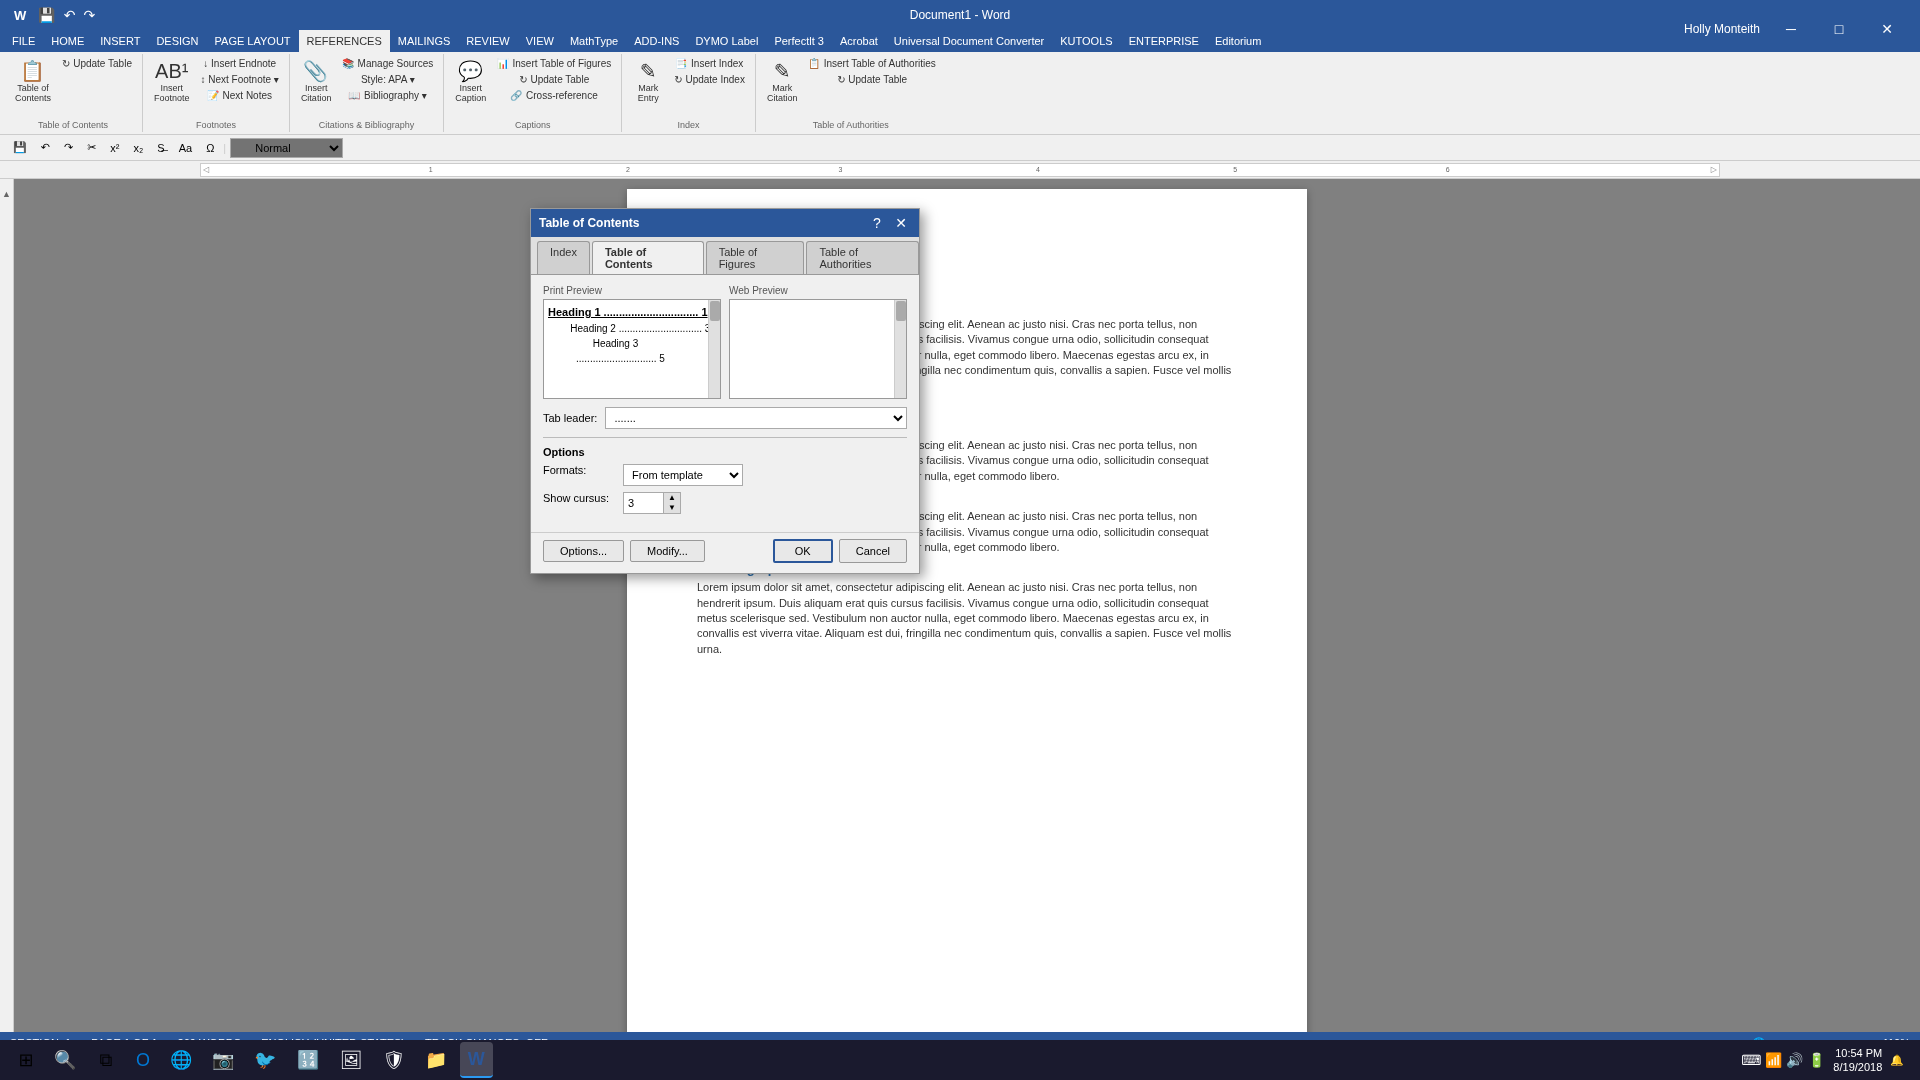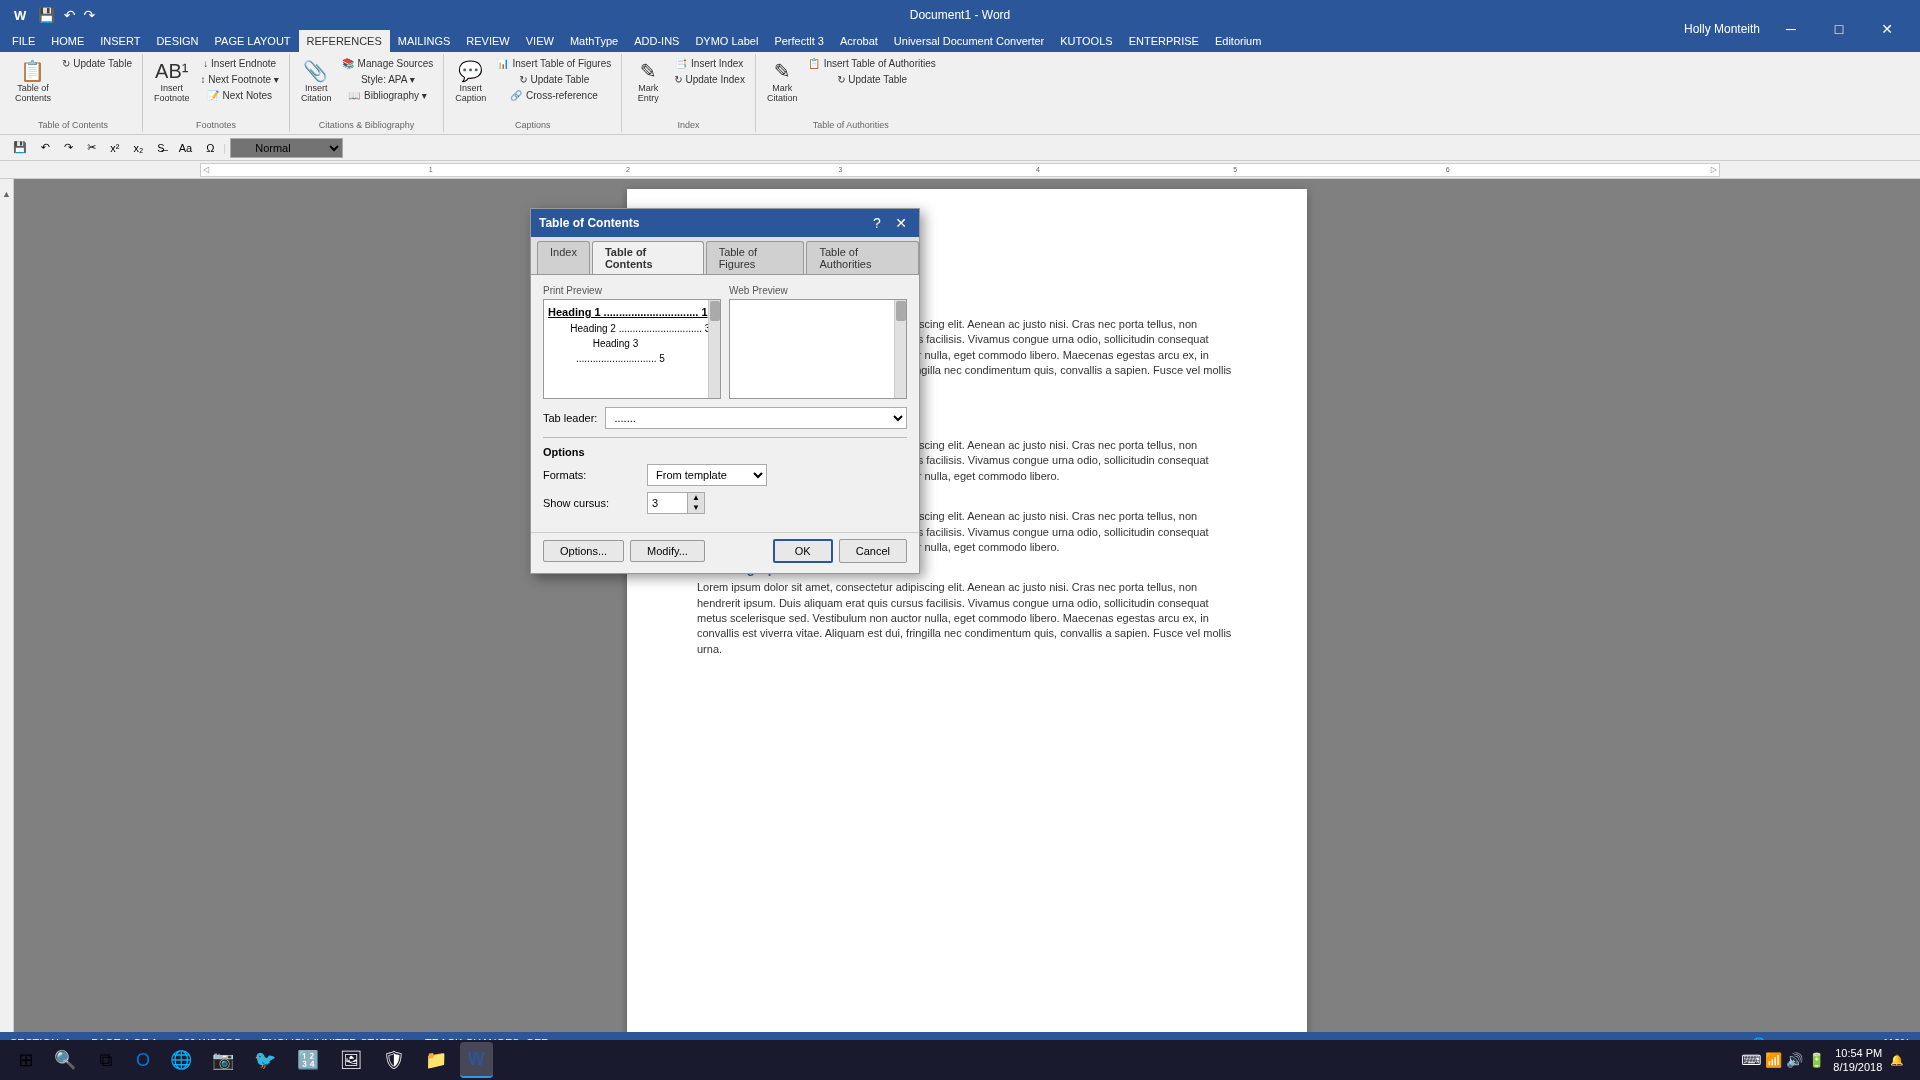--- a/index.html
+++ b/index.html
@@ -384,22 +384,21 @@
 
     .general-section {
       border-top: 1px solid #bbb;
       padding-top: 8px;
       margin-top: 4px;
       margin-bottom: 8px;
     }
     .general-label { font-size: 11px; font-weight: bold; margin-bottom: 6px; }
     .form-row {
       display: flex;
-      align-items: center;
-      gap: 24px;
+      gap: 0;
       margin-bottom: 6px;
     }
     .form-label { font-size: 11px; min-width: 80px; }
     .form-select {
       height: 22px;
       font-size: 11px;
       border: 1px solid #aaa;
       background: white;
       padding: 0 4px;
       min-width: 120px;

